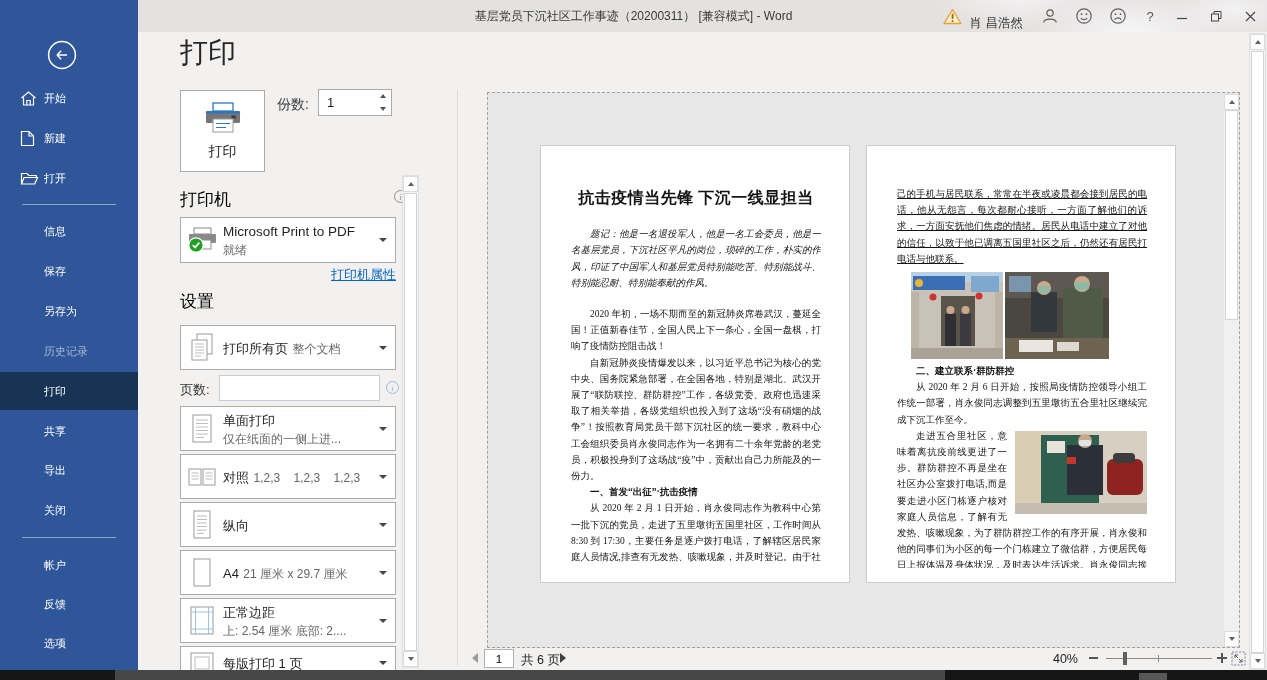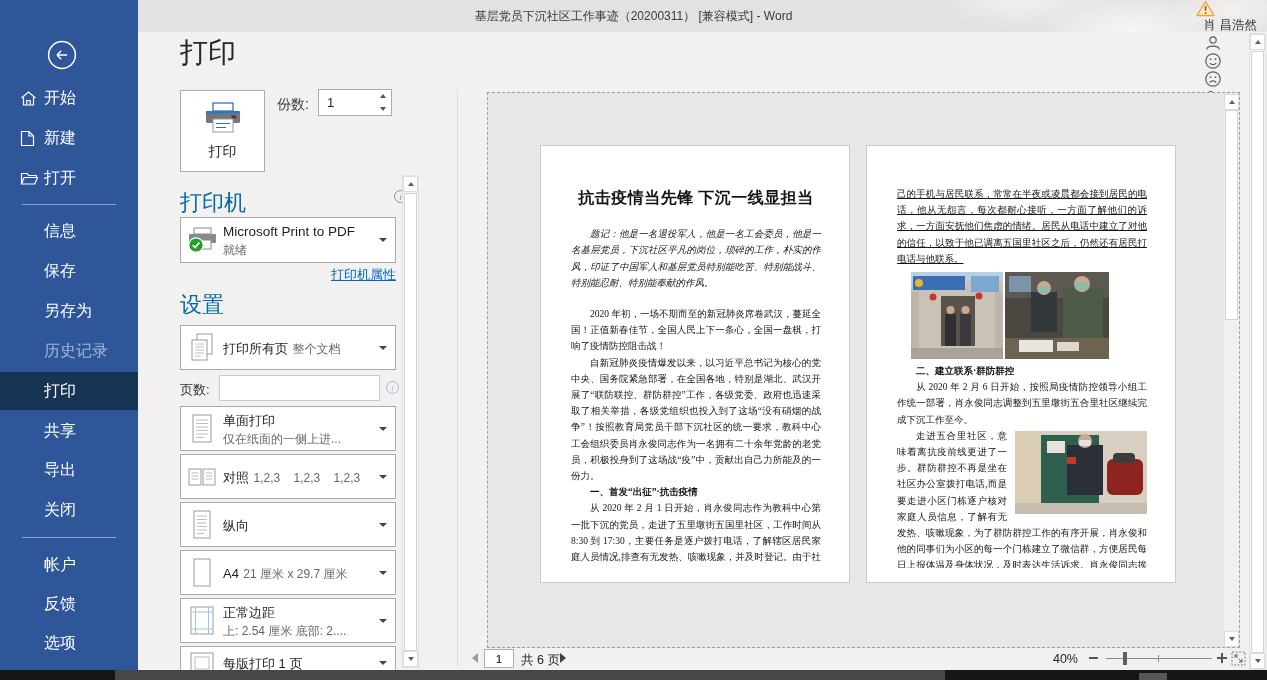--- a/index.html
+++ b/index.html
@@ -8,50 +8,50 @@
 
   
   .titlebar{position:absolute;left:138px;top:0;right:0;height:32px;
     background:
       radial-gradient(ellipse 140px 60px at 88% 110%, rgba(255,255,255,.75), rgba(255,255,255,0) 70%),
       radial-gradient(ellipse 120px 50px at 78% -20%, rgba(255,255,255,.6), rgba(255,255,255,0) 70%),
       radial-gradient(ellipse 90px 40px at 97% 30%, rgba(255,255,255,.55), rgba(255,255,255,0) 70%),
       #e4e2e1;}
   .tb-title{position:absolute;left:0;top:0;width:1267px;height:32px;line-height:32px;text-align:center;
     font-size:12px;color:#3a3a3a;pointer-events:none;}
-  .tb-right{position:absolute;right:0;top:0;height:32px;display:flex;align-items:flex-start;flex-direction:column;}
+  .tb-right{position:absolute;right:0;top:0;height:32px;display:flex;align-items:flex-end;}
   .tb-ic{display:flex;align-items:center;justify-content:center;height:32px;cursor:pointer;}
   .tb-user{font-size:12.5px;color:#3a3a3a;margin:0 10px 0 8px;cursor:pointer;white-space:nowrap;}
   .helpq{font-size:13px;color:#555;width:30px;text-align:center;}
   .winbtn{width:34px;}
 
   
   .sidebar{position:absolute;left:0;top:0;width:138px;height:670px;background:#2f5699;color:#fff;}
   .back{position:absolute;left:47px;top:40px;width:30px;height:30px;cursor:pointer;}
-  .snav{position:absolute;left:0;width:138px;height:38px;display:flex;align-items:center;cursor:pointer;font-size:16px;}
+  .snav{position:absolute;left:0;width:138px;height:38px;display:flex;align-items:center;cursor:pointer;font-size:11px;}
   .snav .sic{width:24px;margin-left:20px;display:flex;align-items:center;}
   .snav .slab{margin-left:0px;}
   .snav.noicon .slab{margin-left:44px;}
   .snav.sel{background:#173454;}
   .snav.dis{color:rgba(255,255,255,.55);cursor:default;}
   .sdiv{position:absolute;left:22px;width:94px;height:0;border-top:1px solid rgba(255,255,255,.45);}
 
   
   .h1{position:absolute;left:180px;top:34px;font-size:28px;font-weight:400;color:#262626;}
   .printbtn{position:absolute;left:180px;top:90px;width:85px;height:82px;background:#fff;border:1px solid #ababab;
     box-sizing:border-box;display:flex;flex-direction:column;align-items:center;justify-content:center;cursor:pointer;}
   .printbtn .plab{font-size:14px;color:#262626;margin-top:7px;}
   .copieslab{position:absolute;left:277px;top:96px;font-size:14px;color:#404040;}
   .spin{position:absolute;left:318px;top:89px;width:74px;height:27px;background:#fff;border:1px solid #ababab;box-sizing:border-box;}
   .spin input{border:none;outline:none;width:44px;height:23px;font-size:13px;padding-left:8px;background:transparent;font-family:inherit;color:#222;}
   .spinbtns{position:absolute;right:0;top:0;bottom:0;width:16px;display:flex;flex-direction:column;}
   .spinbtns .sb{flex:1;display:flex;align-items:center;justify-content:center;cursor:pointer;}
   .tri-up{width:0;height:0;border-left:3.5px solid transparent;border-right:3.5px solid transparent;border-bottom:4px solid #555;}
   .tri-dn{width:0;height:0;border-left:3.5px solid transparent;border-right:3.5px solid transparent;border-top:4px solid #555;}
-  .sect{position:absolute;left:180px;font-size:22px;font-weight:400;color:#0369a1;}
+  .sect{position:absolute;left:180px;font-size:17px;font-weight:400;color:#000000;}
   .infoi{position:absolute;width:13px;height:13px;border-radius:50%;border:1px solid #8f8f8f;color:#8f8f8f;
     font-size:9px;font-family:"Liberation Serif",serif;font-style:italic;text-align:center;line-height:13px;box-sizing:border-box;cursor:pointer;}
   .infoi.blue{border-color:#9cbcd8;color:#9cbcd8;}
   .dd{position:absolute;left:180px;width:216px;height:45px;background:#fff;border:1px solid #ababab;box-sizing:border-box;
     display:flex;align-items:center;cursor:pointer;}
   .ddicon{width:42px;display:flex;justify-content:center;flex:none;}
   .ddtext{flex:1;min-width:0;}
   .l1{font-size:13px;color:#1f1f1f;line-height:17px;white-space:nowrap;overflow:hidden;}
   .l2{font-size:12px;color:#666;line-height:15px;white-space:pre;overflow:hidden;}
   .caret{width:0;height:0;border-left:4px solid transparent;border-right:4px solid transparent;border-top:4px solid #444;margin:0 8px 0 4px;flex:none;}

